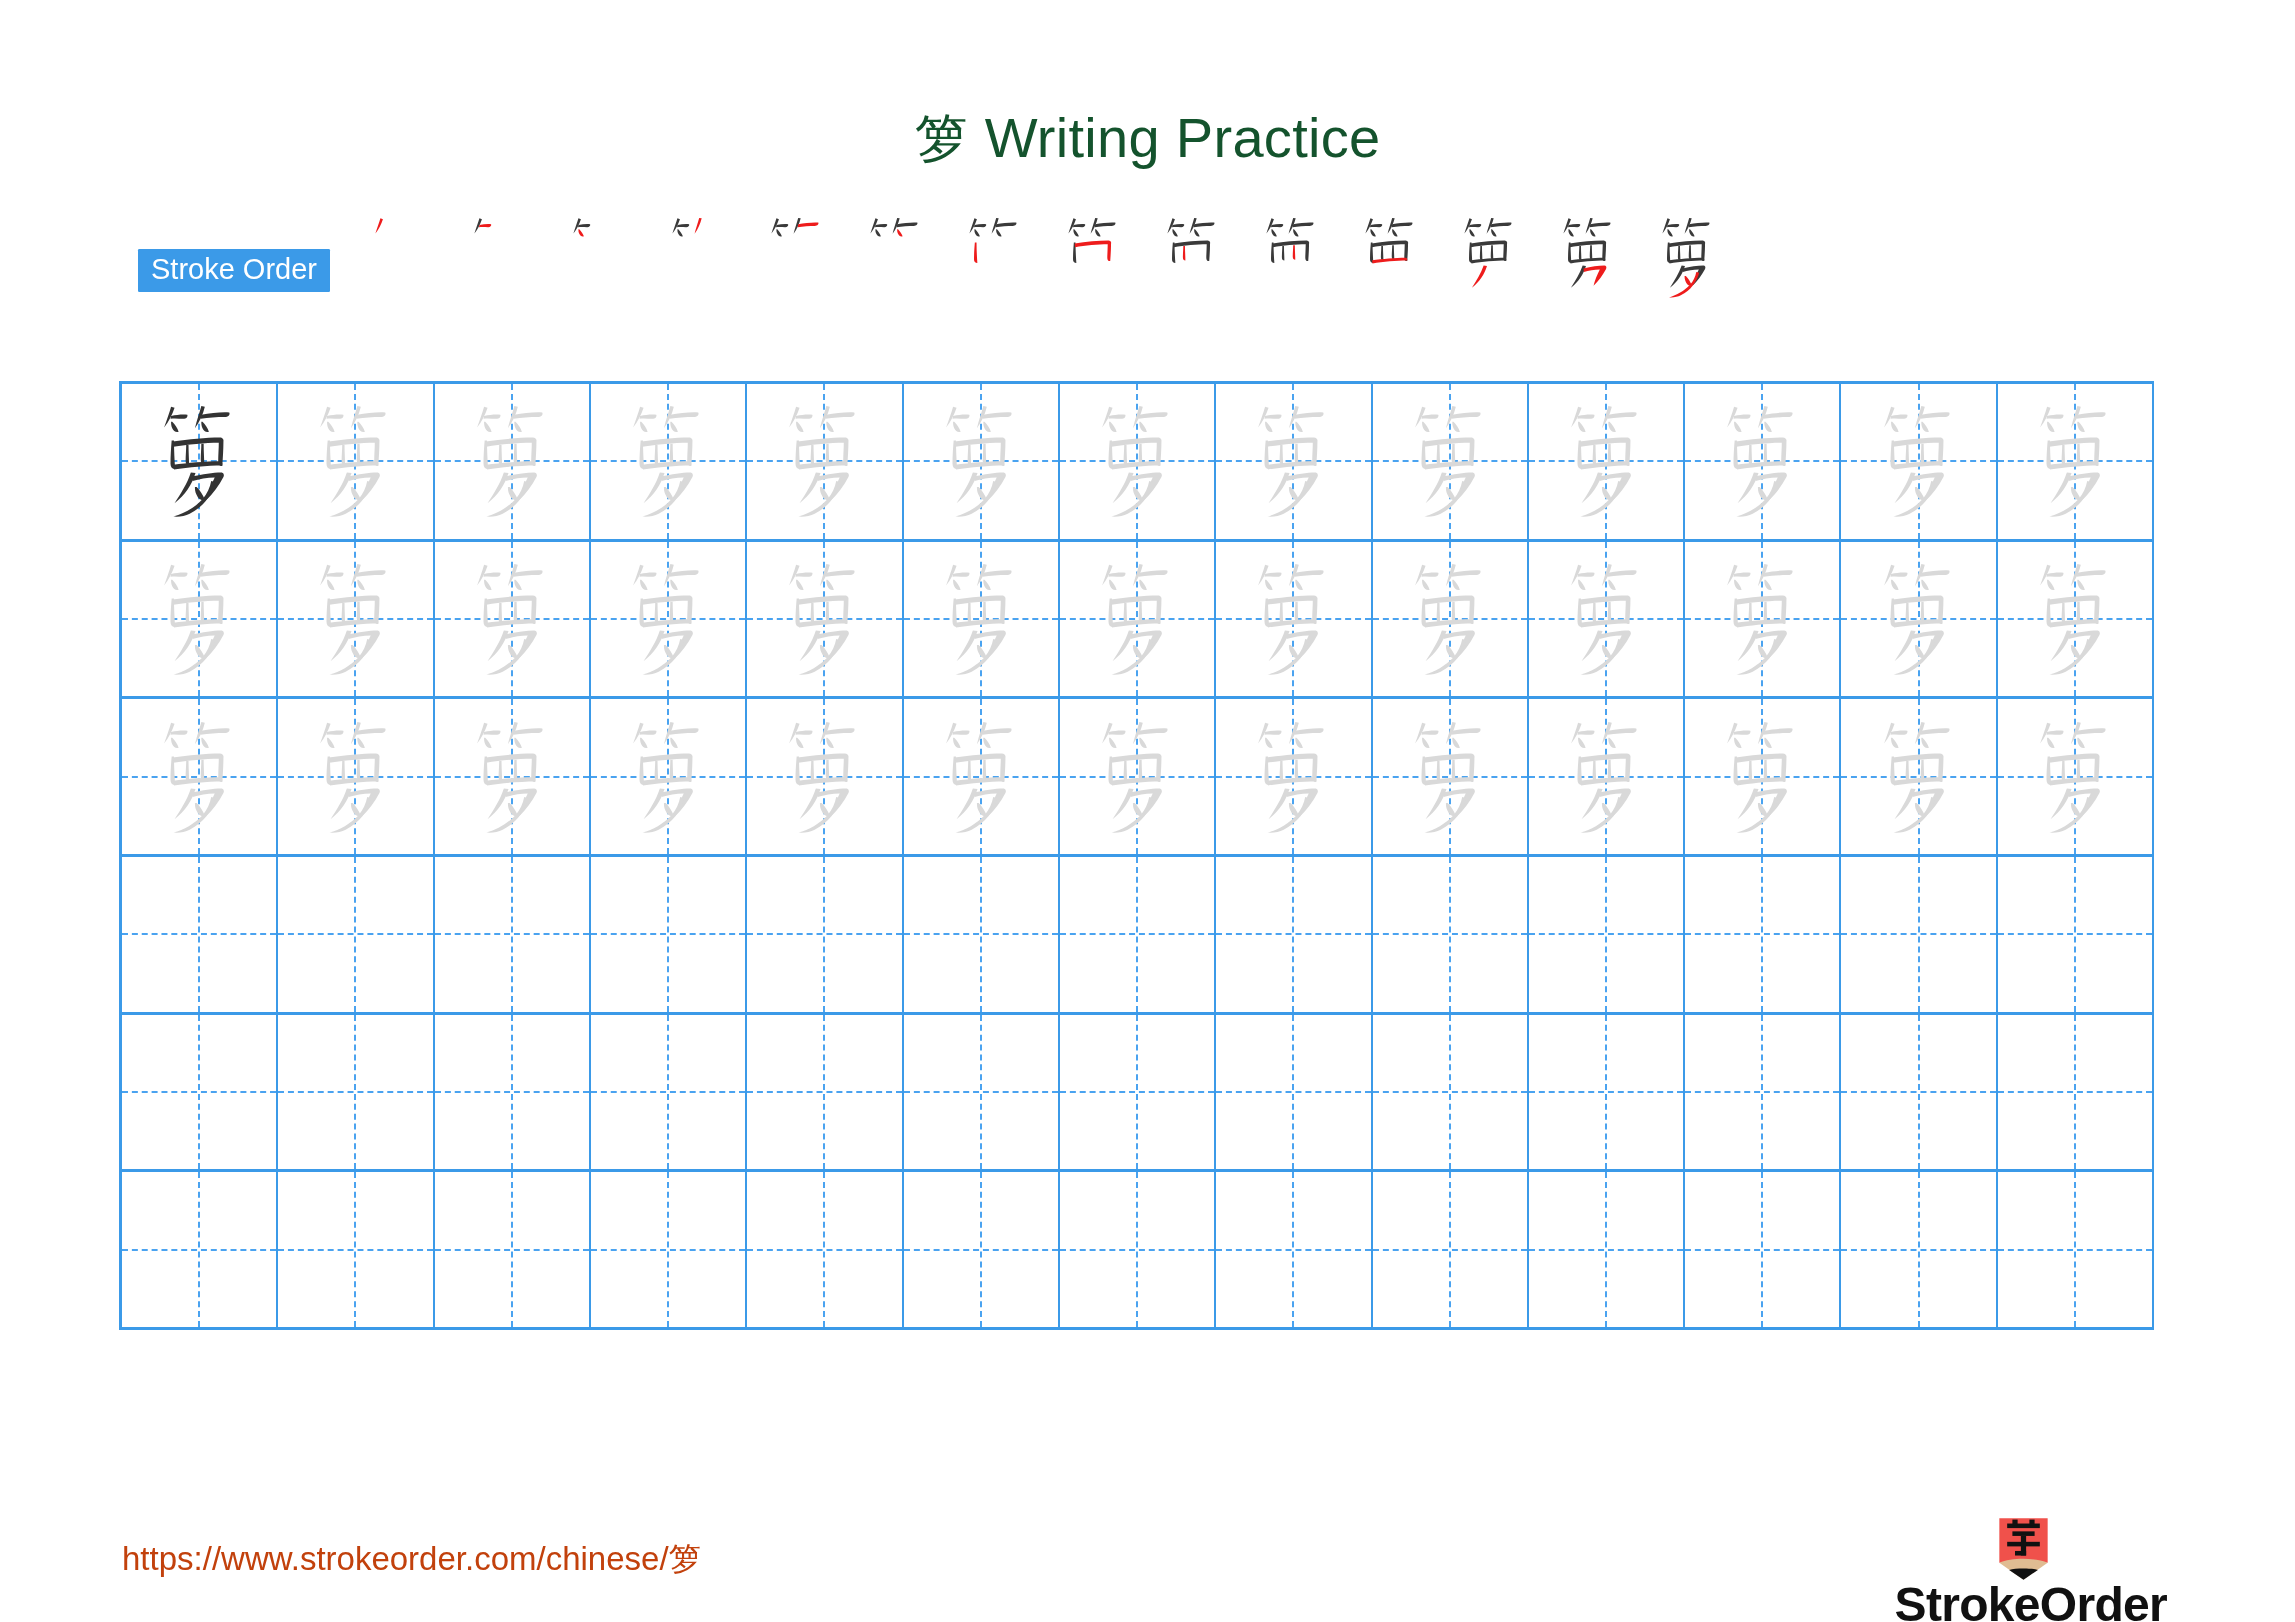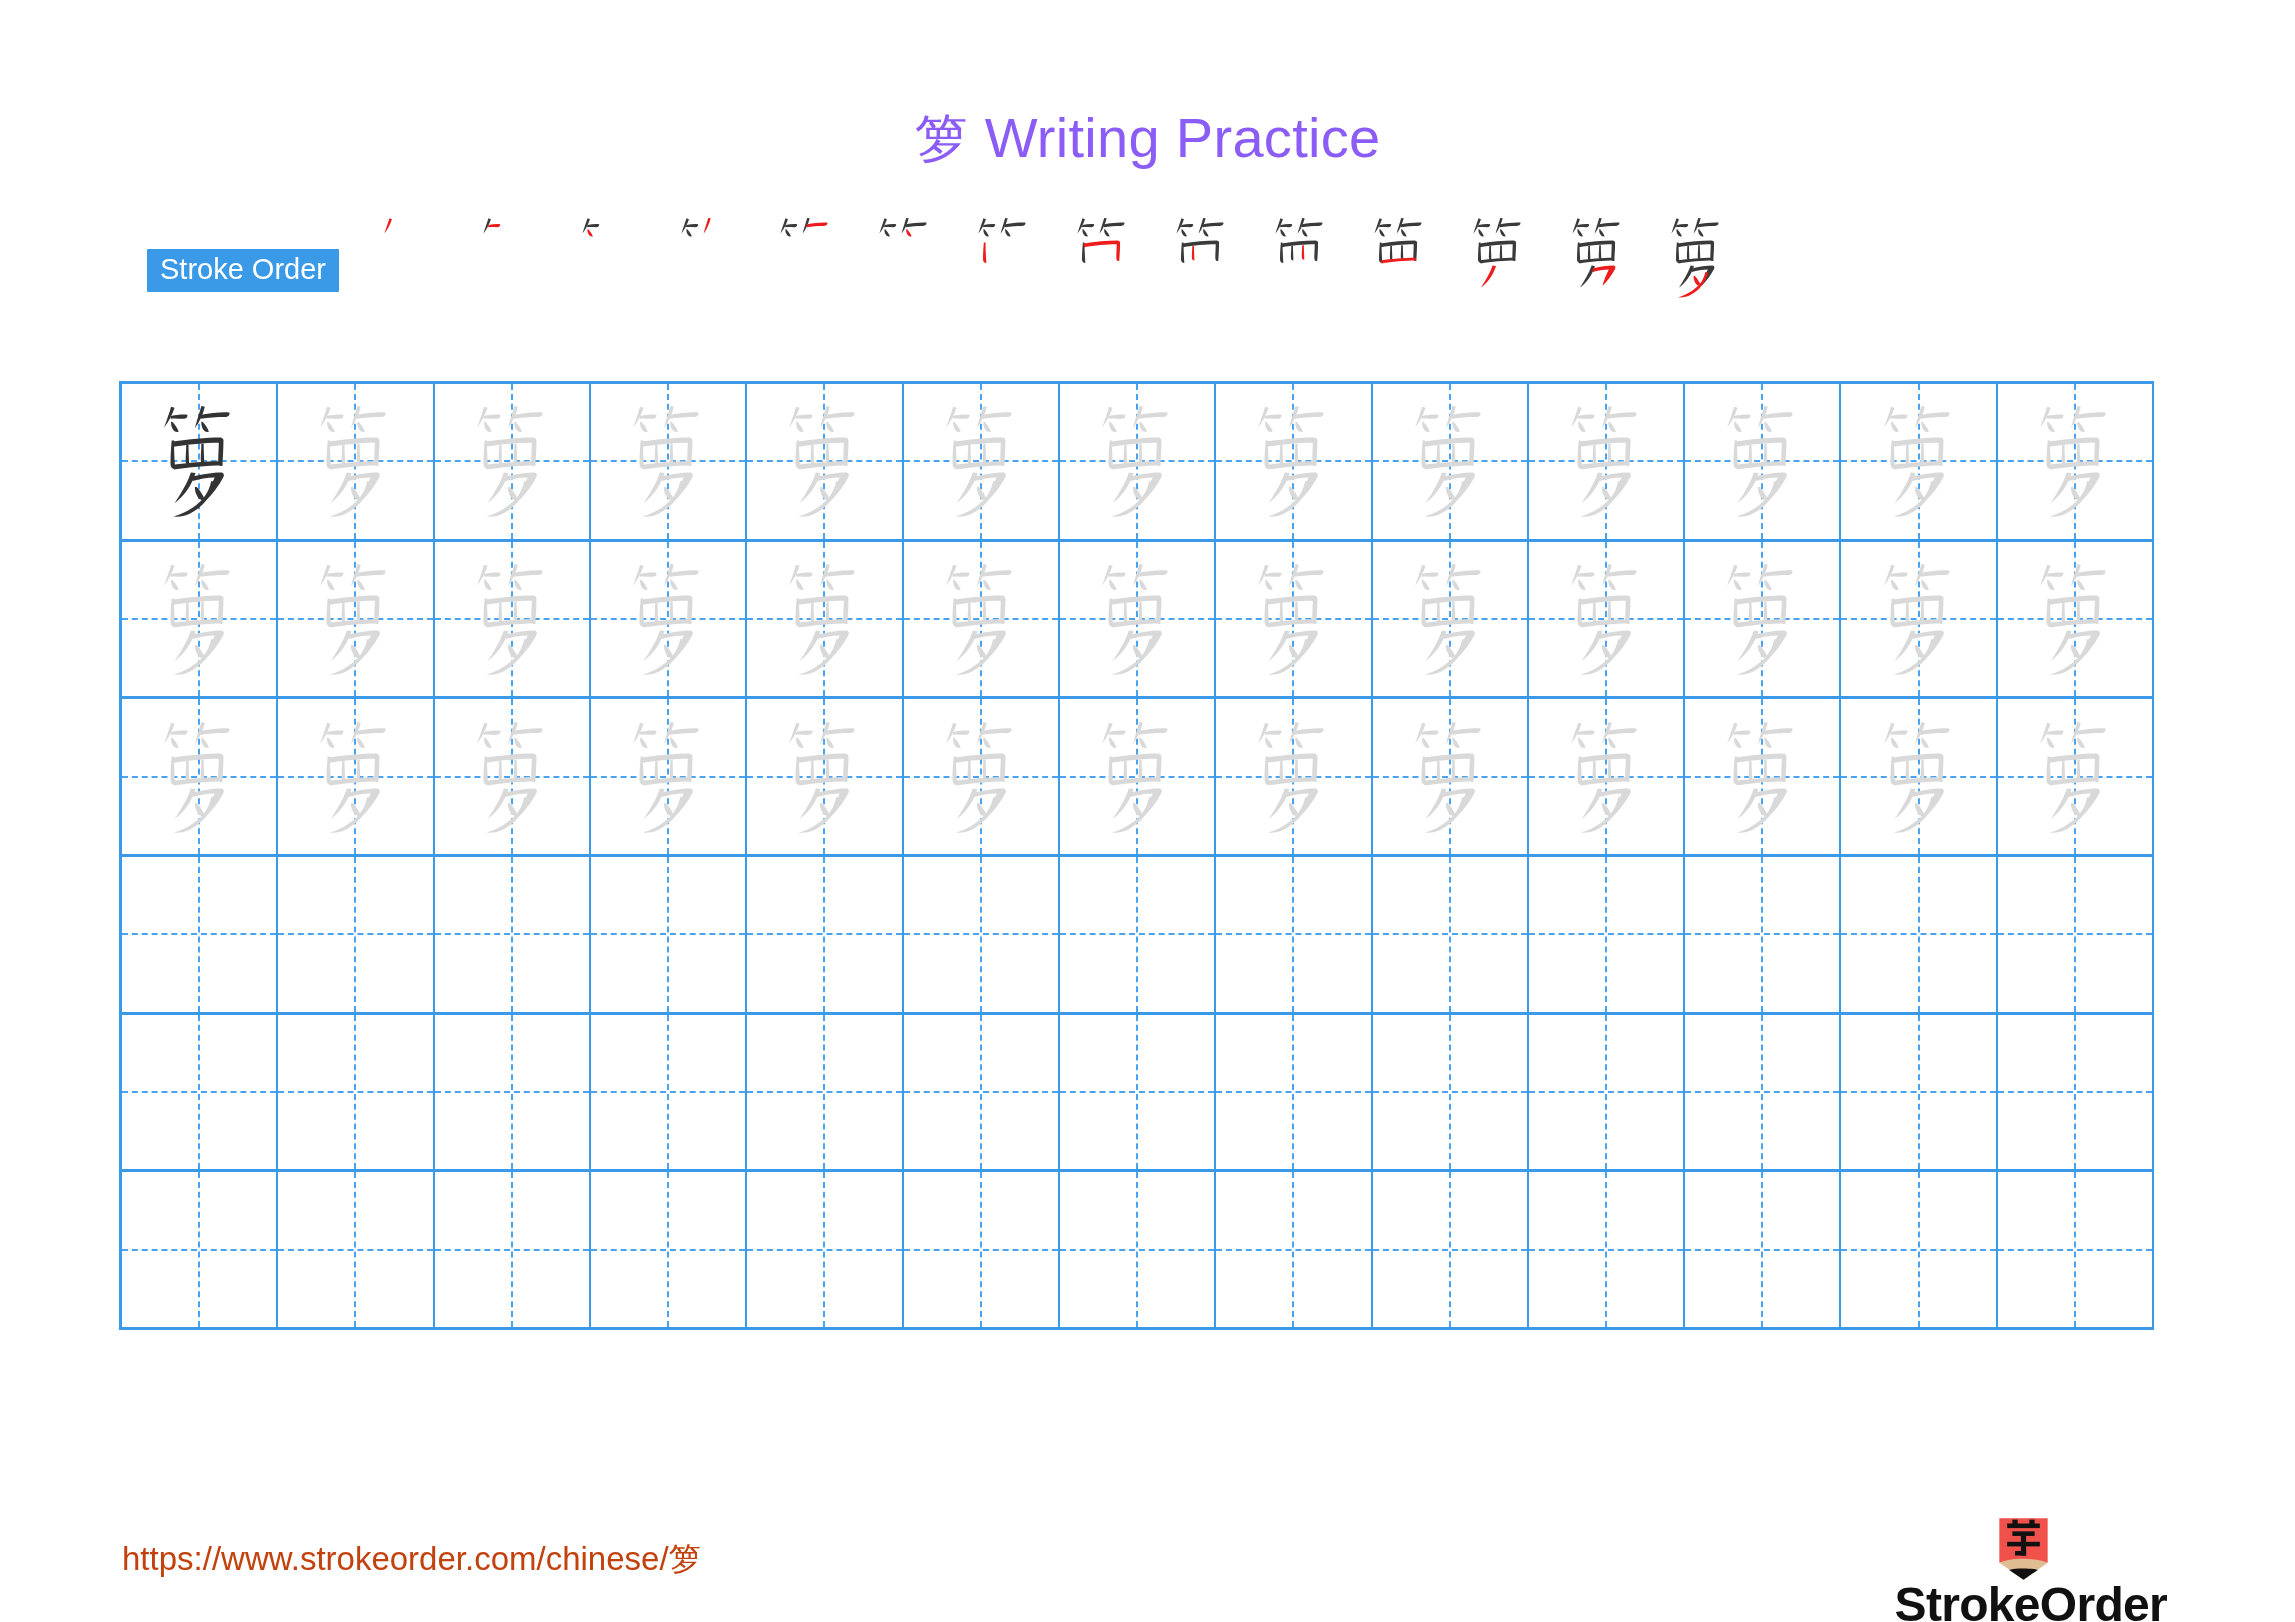--- a/index.html
+++ b/index.html
@@ -21,36 +21,36 @@
 
   
   .title {
     position: absolute;
     top: 110px;
     left: 0;
     width: 2295px;
     text-align: center;
     font-size: 56px;
     font-weight: 400;
-    color: #8b5cf6;
+    color: #14532d;
     letter-spacing: 0.3px;
     line-height: 1;
     white-space: nowrap;
   }
   .title .han {
     font-family: "DejaVu Sans", "Liberation Sans", sans-serif;
     font-size: 54px;
     vertical-align: baseline;
   }
 
   
   .stroke-order-row {
     position: absolute;
     top: 247px;
-    left: 147px;
+    left: 138px;
     display: flex;
     align-items: center;
     height: 47px;
   }
   .stroke-order-badge {
     background: #3b9ae8;
     color: #ffffff;
     font-size: 29px;
     font-weight: 400;
     padding: 5.9px 13px 8.5px 13px;

